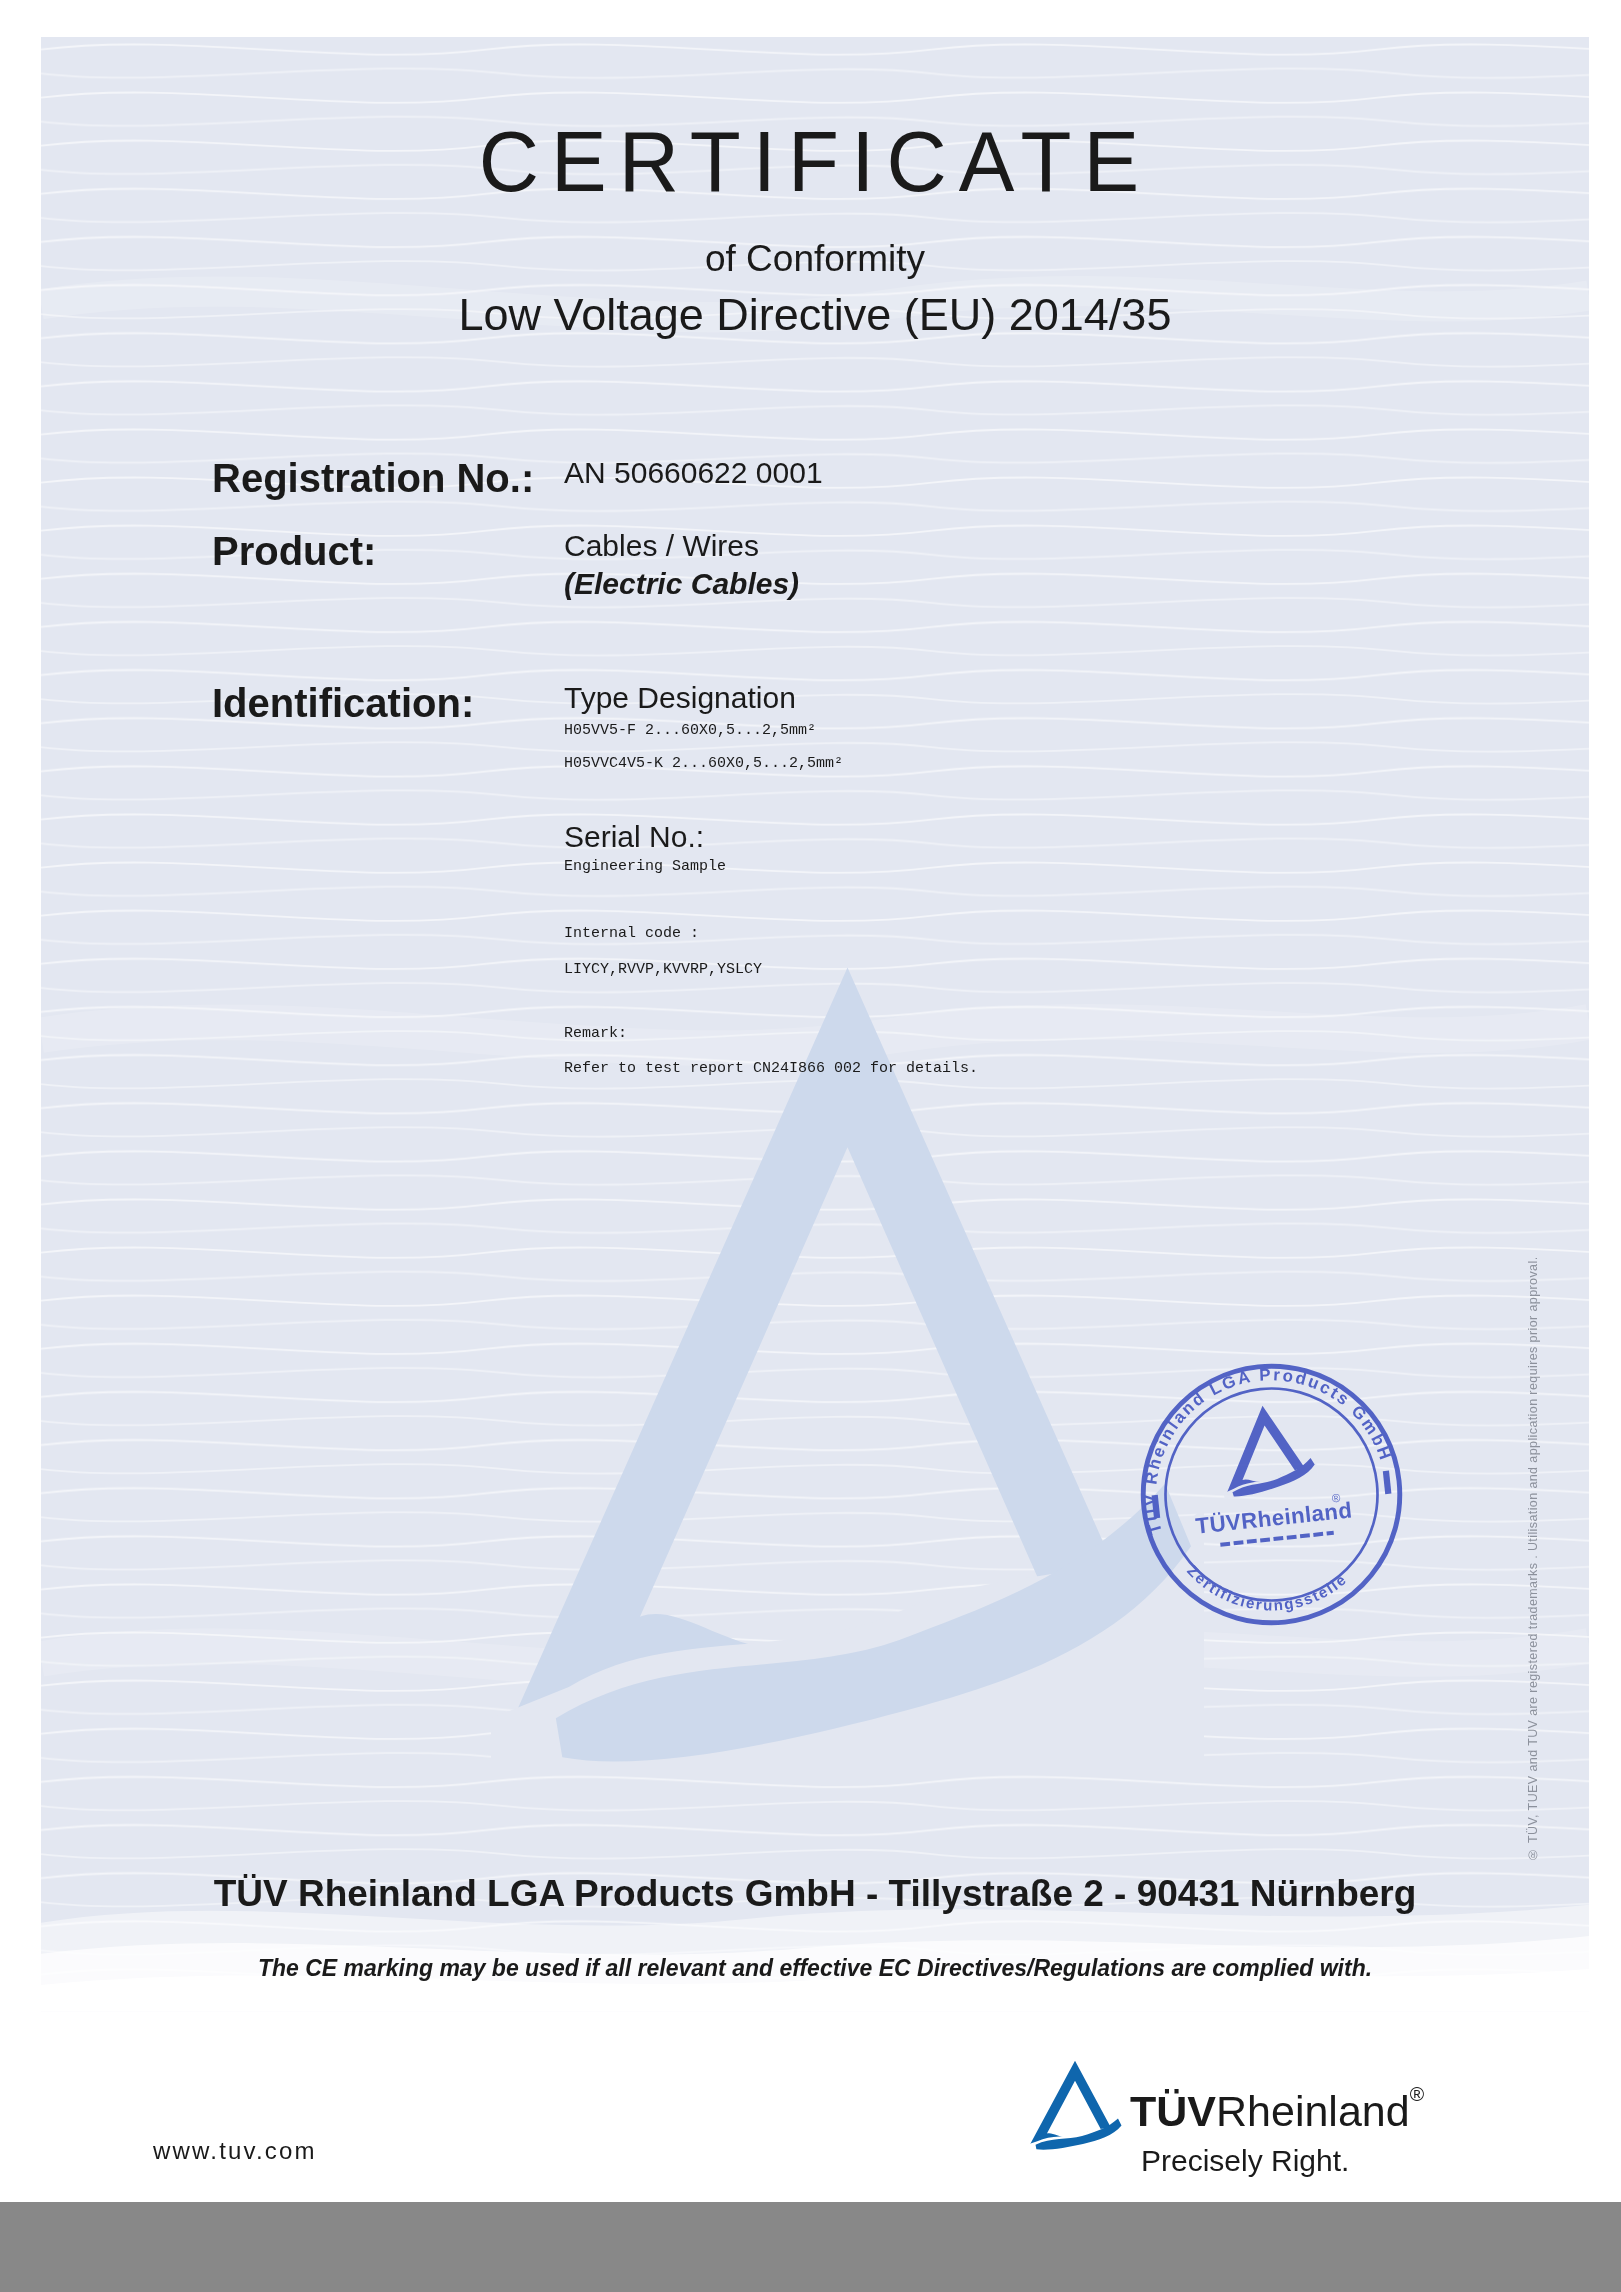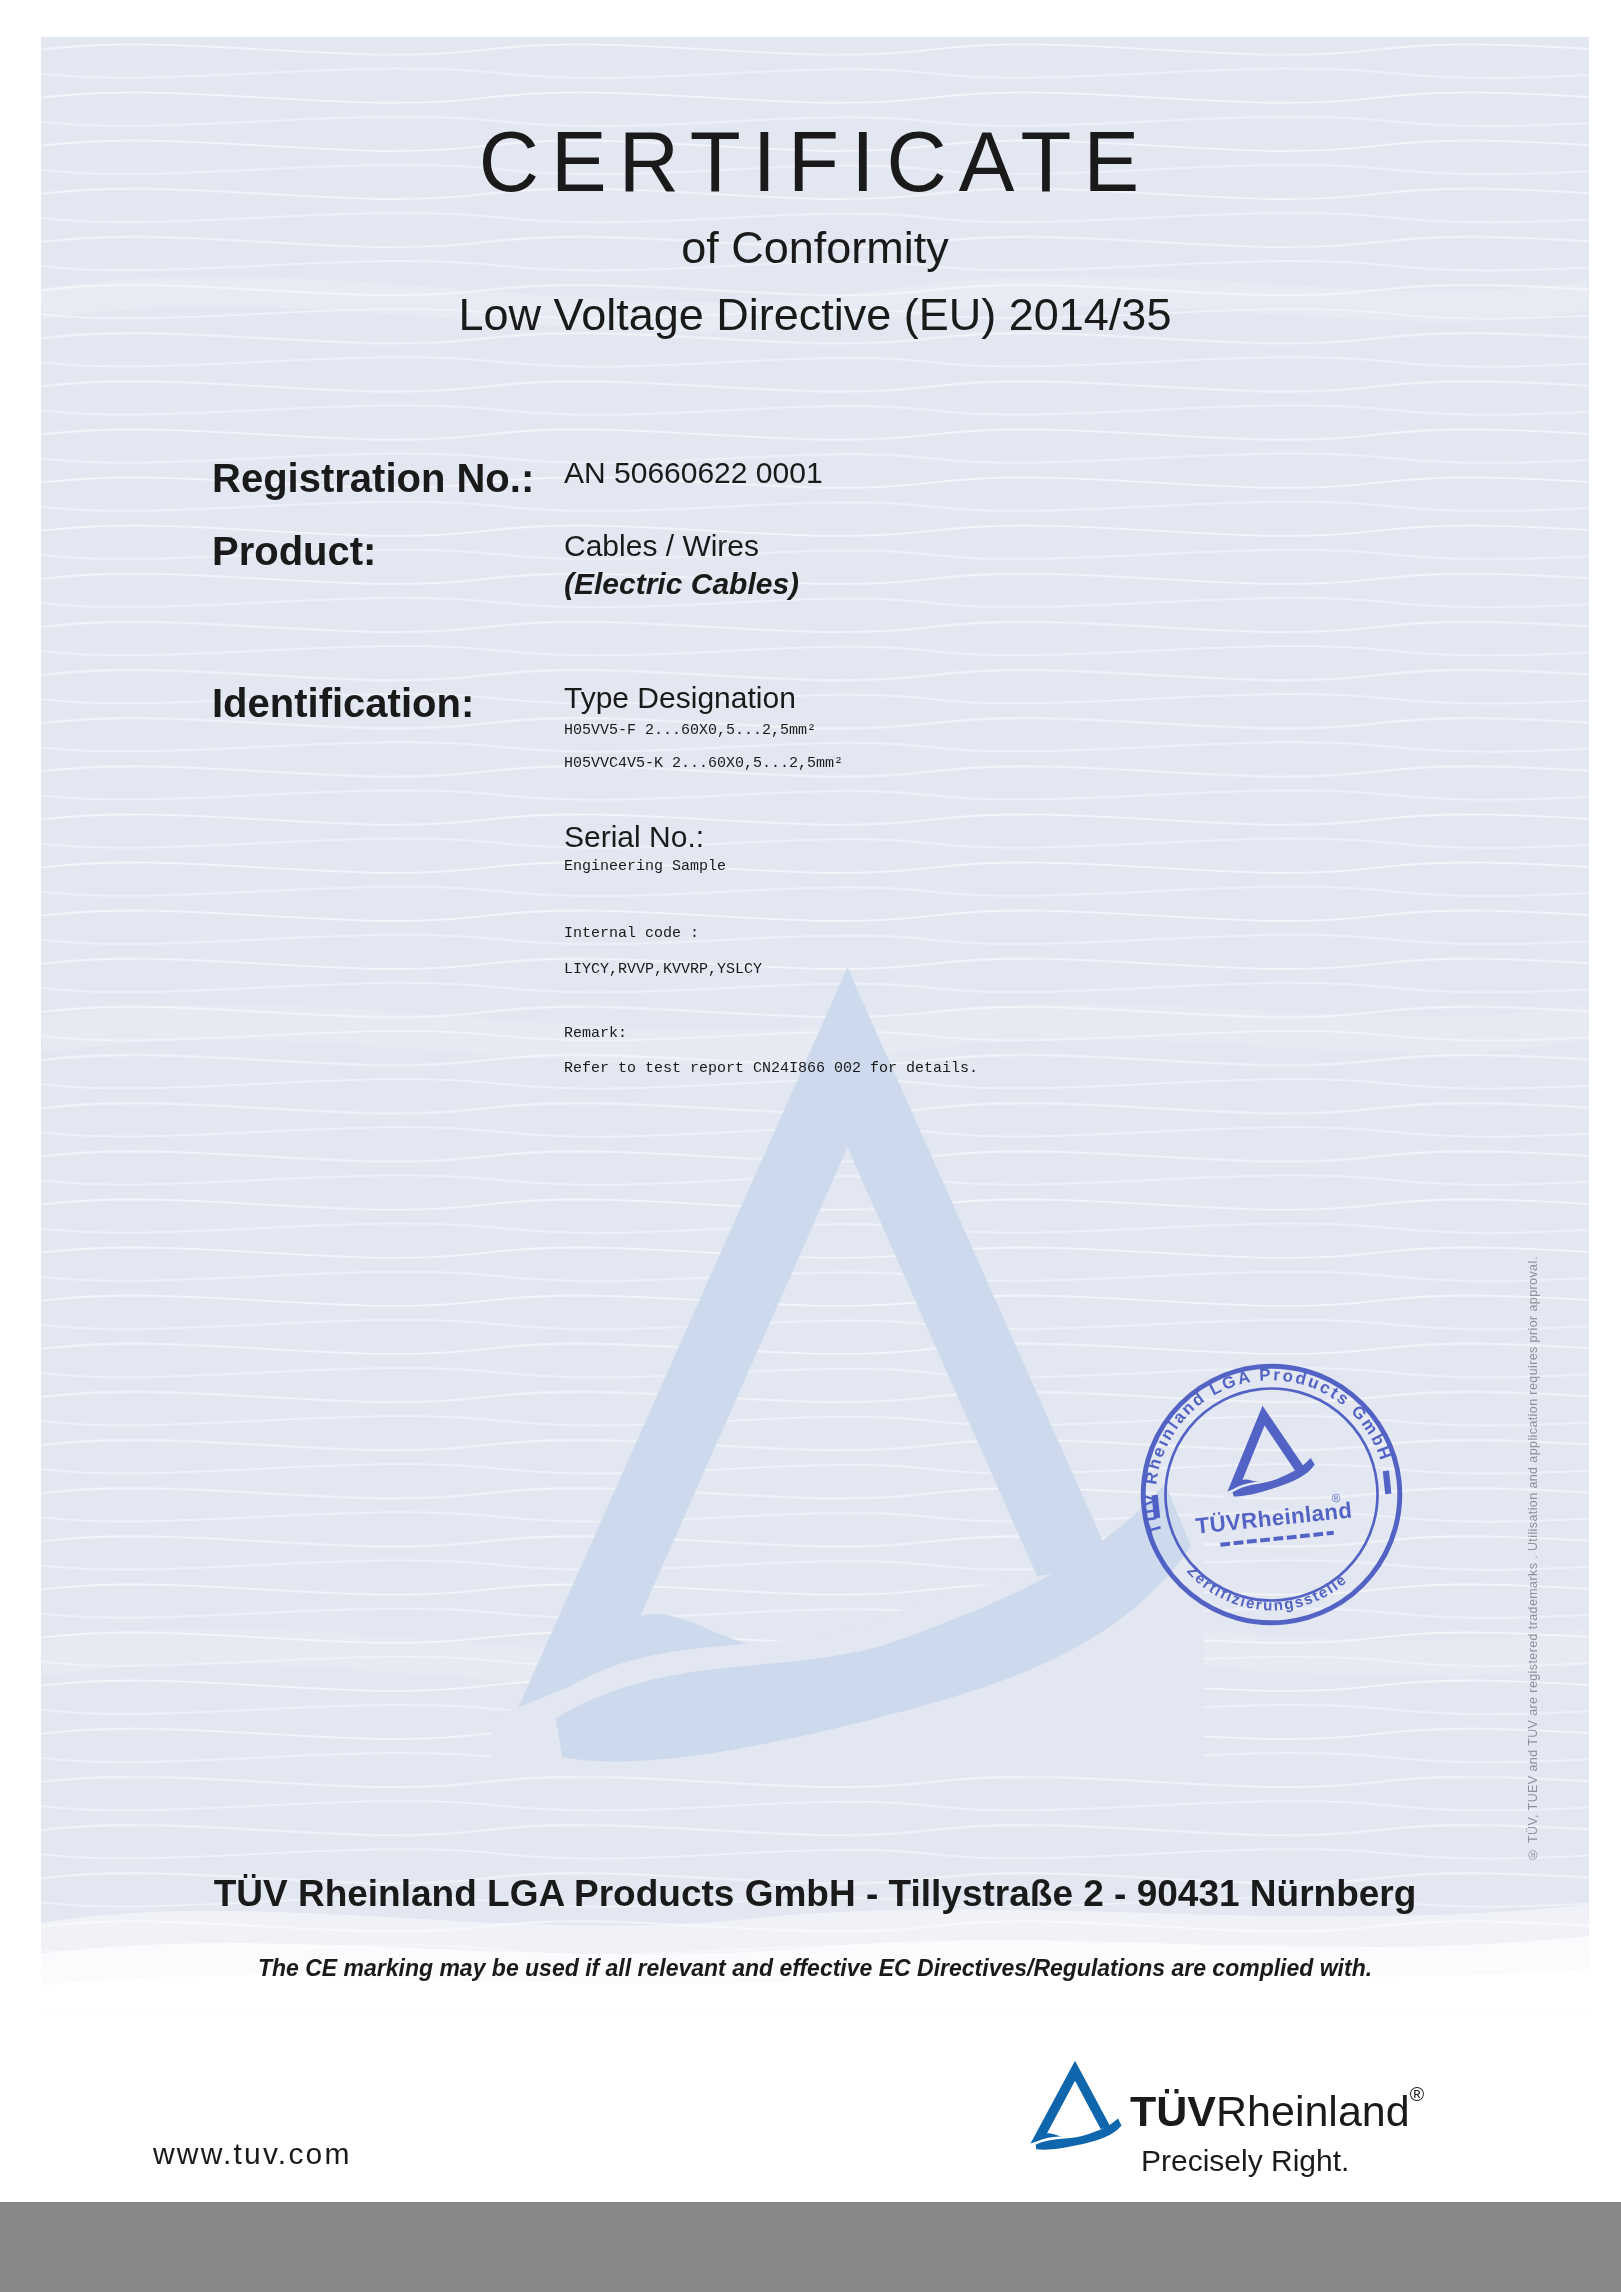--- a/index.html
+++ b/index.html
@@ -21,29 +21,29 @@
   .wavefill{width:1548px;height:1975px;}
   .watermark{left:450px !important;top:907px !important;width:713px;height:829px;color:#cdd9ec;--gap:#e3e7f1;}
   .bottomfade{left:0 !important;top:1832px !important;width:1548px;height:143px;}
   
   .stamp{position:absolute;left:1137px;top:1360px;width:269px;height:269px;color:#4355c1;--gap:#e4e8f2;opacity:.9;}
   .stamp text{fill:#4355c1;font-family:"Liberation Sans",sans-serif;}
   
   .abs{position:absolute;}
   .centered{left:41px;width:1548px;text-align:center;}
   .title{top:112px;font-size:86px;font-weight:400;letter-spacing:12.5px;transform:scaleX(.97);}
-  .subtitle{top:222px;font-size:45px;}
+  .subtitle{top:238px;font-size:37px;}
   .directive{top:289px;font-size:45px;}
   .lbl{left:212px;font-size:40px;font-weight:bold;}
   .val{left:564px;font-size:30px;}
   .mono{left:564px;font-size:15px;font-family:"Liberation Mono","DejaVu Sans Mono",monospace;}
   .italic{font-style:italic;font-weight:bold;}
   .company{top:1873px;font-size:37px;font-weight:bold;}
   .ce{top:1955px;font-size:23px;font-weight:bold;font-style:italic;}
-  .website{left:153px;top:2137px;font-size:30px;letter-spacing:2.2px;}
+  .website{left:153px;top:2137px;font-size:24px;letter-spacing:2.2px;}
   .logo-tri{left:1025px;top:2058px;width:100px;height:93px;color:#0f66ad;--gap:#ffffff;}
   .logo-text{left:1130px;top:2083px;font-size:43px;white-space:nowrap;}
   .logo-text .b{font-weight:bold;}
   .logo-text .reg{font-size:19.6px;vertical-align:25px;}
   .tagline{left:1141px;top:2144px;font-size:30px;}
   .pageno{top:2212px;font-size:22px;left:0;width:1622px;text-align:center;}
   .pageno .b{font-weight:bold;}
   .sidenote{
     left:1526px;top:1137px;width:37px;height:724px;
     writing-mode:vertical-rl;transform:rotate(180deg);

